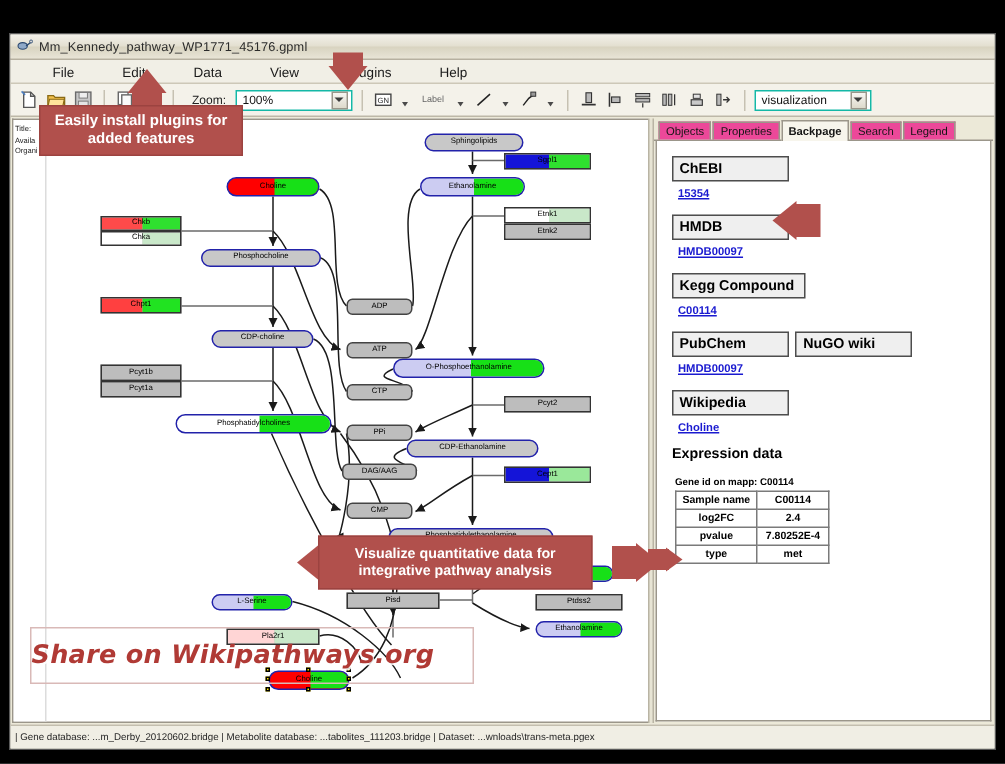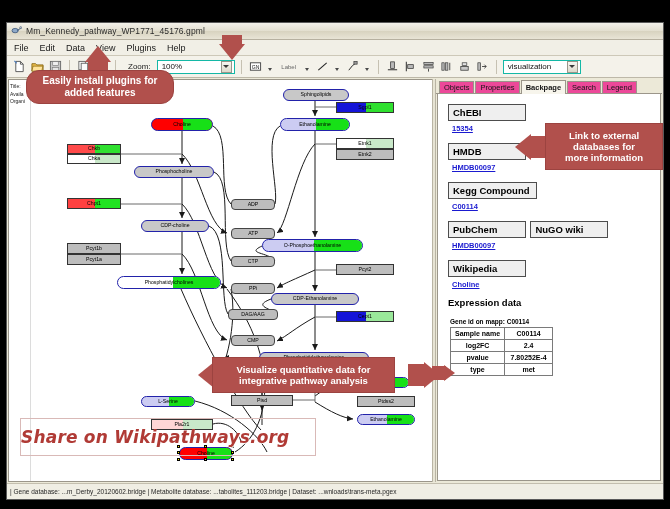--- a/index.html
+++ b/index.html
@@ -48,20 +48,21 @@
   #menubar {
     height: 16px;
     background: #f1efe6;
     border-bottom: 1px solid #cdc8b8;
     display: flex; align-items: center;
     padding-left: 6px; gap: 9px;
   }
   #menubar .menu-item {
     font-size: 9px; color: #1a1a1a; cursor: default;
     padding: 0 1px;
+    margin-left: 21px;
   }
 
   
   #toolbar {
     height: 22px;
     background: #f4f2ea;
     border-bottom: 1px solid #bdb8a8;
     display: flex; align-items: center;
     padding-left: 5px; gap: 3px;
     position: relative;
@@ -719,41 +720,36 @@
     </div>
 
     <div id="statusbar">
       <span>| Gene database: ...m_Derby_20120602.bridge | Metabolite database: ...tabolites_111203.bridge | Dataset: ...wnloads\trans-meta.pgex</span>
     </div>
   </div>
 
   <div class="arrow-stem" style="left:222px; top:35px; width:20px; height:11px;"></div>
   <div class="arrow-down" style="left:219px; top:44px;"></div>
 
-  <div class="callout" style="left:26px; top:70px; width:148px; height:34px; font-size:10px;border-radius:13px;">
+  <div class="callout" style="left:26px; top:70px; width:136px; height:34px; font-size:10px;">
     <span style="white-space:pre-line;">Easily install plugins for
 added features</span>
   </div>
   <div class="arrow-stem" style="left:88px; top:60px; width:20px; height:12px;"></div>
   <div class="arrow-up" style="left:85px; top:46px;"></div>
 
   <div class="callout" style="left:212px; top:357px; width:183px; height:36px; font-size:9.5px;">
     <span style="white-space:pre-line;">Visualize quantitative data  for
 integrative pathway analysis</span>
   </div>
   <div class="arrow-stem" style="left:213px; top:364px; width:18px; height:22px;"></div>
   <div class="arrow-left" style="left:198px; top:362px;"></div>
   <div class="arrow-stem" style="left:408px; top:364px; width:18px; height:22px;"></div>
   <div class="arrow-right" style="left:424px; top:362px;"></div>
 
-  <div class="callout" style="left:545px; top:123px; width:118px; height:47px; font-size:9.5px;">
-    <span style="white-space:pre-line;">Link  to external
-databases  for
-more information</span>
-  </div>
   <div class="arrow-stem" style="left:530px; top:136px; width:17px; height:22px;"></div>
   <div class="arrow-left" style="left:515px; top:134px;"></div>
   <div class="arrow-stem" style="left:432px; top:366px; width:14px; height:14px;"></div>
   <div class="arrow-right" style="left:444px; top:365px; border-top-width:8px; border-bottom-width:8px; border-left-width:11px;"></div>
 
   <div id="share-box">
     <span>Share on Wikipathways.org</span>
   </div>
 
 </div>

